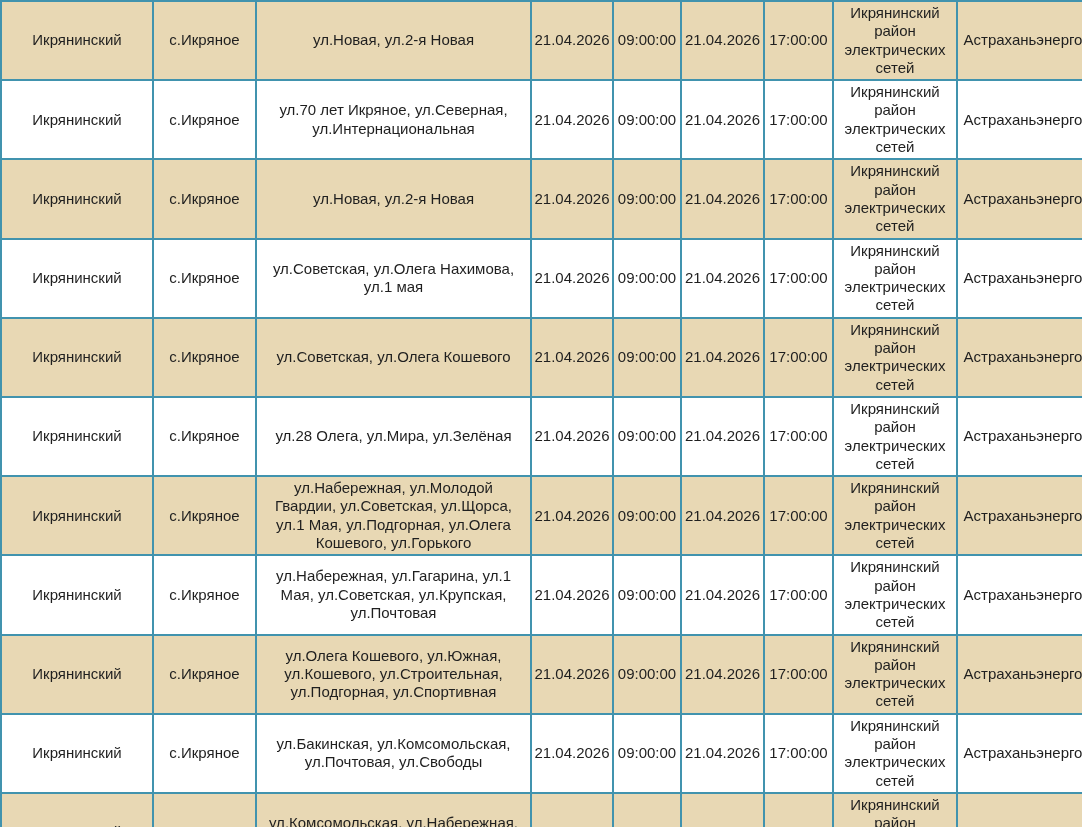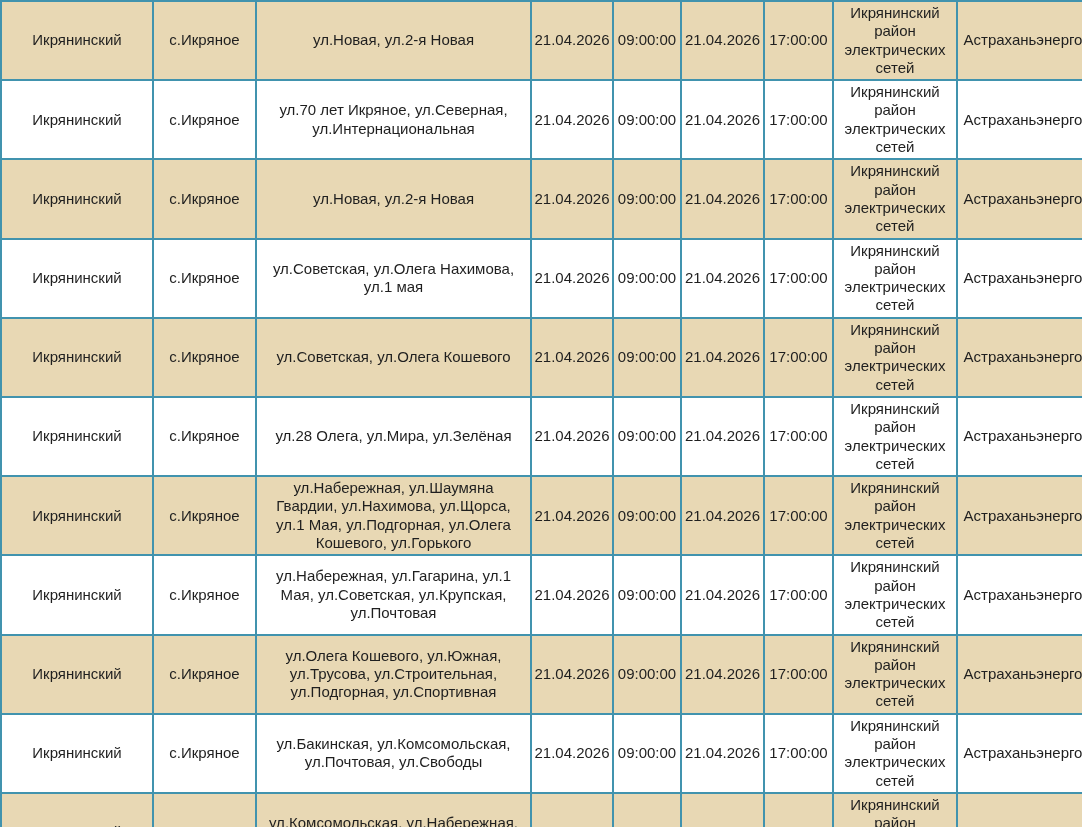--- a/index.html
+++ b/index.html
@@ -131,21 +131,21 @@
           <td>21.04.2026</td>
           <td>09:00:00</td>
           <td>21.04.2026</td>
           <td>17:00:00</td>
           <td>Икрянинский район электрических сетей</td>
           <td>Астраханьэнерго</td>
         </tr>
         <tr>
           <td>Икрянинский</td>
           <td>с.Икряное</td>
-          <td>ул.Набережная, ул.Шаумяна Гвардии, ул.Нахимова, ул.Щорса, ул.1 Мая, ул.Подгорная, ул.Олега Кошевого, ул.Горького</td>
+          <td>ул.Набережная, ул.Молодой Гвардии, ул.Советская, ул.Щорса, ул.1 Мая, ул.Подгорная, ул.Олега Кошевого, ул.Горького</td>
           <td>21.04.2026</td>
           <td>09:00:00</td>
           <td>21.04.2026</td>
           <td>17:00:00</td>
           <td>Икрянинский район электрических сетей</td>
           <td>Астраханьэнерго</td>
         </tr>
         <tr>
           <td>Икрянинский</td>
           <td>с.Икряное</td>
@@ -153,21 +153,21 @@
           <td>21.04.2026</td>
           <td>09:00:00</td>
           <td>21.04.2026</td>
           <td>17:00:00</td>
           <td>Икрянинский район электрических сетей</td>
           <td>Астраханьэнерго</td>
         </tr>
         <tr>
           <td>Икрянинский</td>
           <td>с.Икряное</td>
-          <td>ул.Олега Кошевого, ул.Южная, ул.Трусова, ул.Строительная, ул.Подгорная, ул.Спортивная</td>
+          <td>ул.Олега Кошевого, ул.Южная, ул.Кошевого, ул.Строительная, ул.Подгорная, ул.Спортивная</td>
           <td>21.04.2026</td>
           <td>09:00:00</td>
           <td>21.04.2026</td>
           <td>17:00:00</td>
           <td>Икрянинский район электрических сетей</td>
           <td>Астраханьэнерго</td>
         </tr>
         <tr>
           <td>Икрянинский</td>
           <td>с.Икряное</td>

